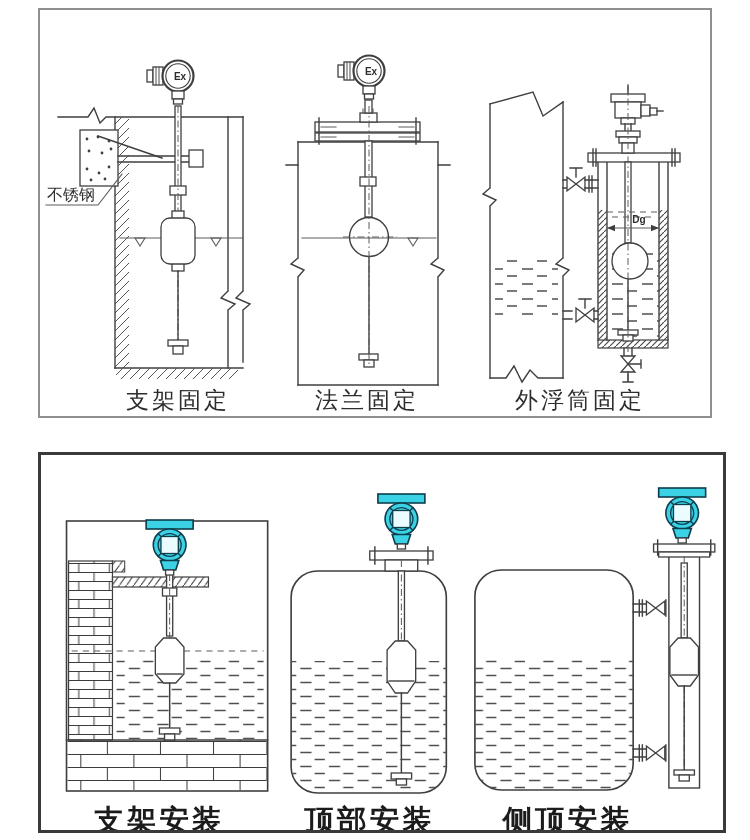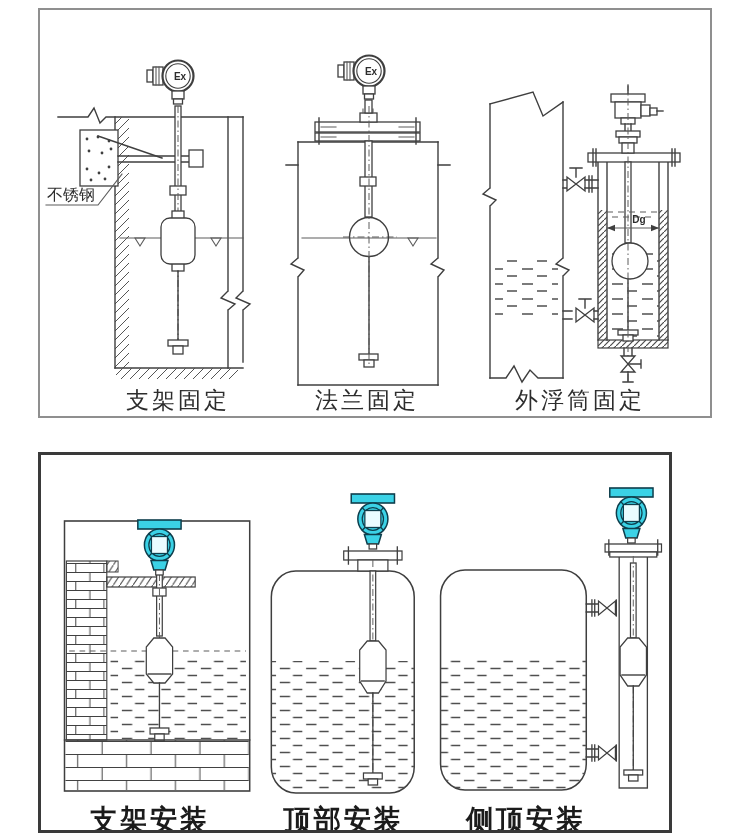--- a/index.html
+++ b/index.html
@@ -5,21 +5,21 @@
   :root{
     --line:#3f3f3f; --line-soft:#5d5d5d; --ink:#1b1b1b; --cap-ink:#2d2d2d;
     --cyan:#3bd2e6; --cyan-dark:#0e3e4c;
     --panel-border-top:#8f8f8f; --panel-border-bottom:#3a3a3a; --paper:#ffffff;
   }
   html,body{margin:0;padding:0;background:var(--paper);}
   #stage{position:relative;width:750px;height:840px;background:var(--paper);
          font-family:"Liberation Sans",sans-serif;overflow:hidden;}
   .panel{position:absolute;background:#fff;box-sizing:border-box;}
   #panel-fixing{left:38px;top:8px;width:674px;height:410px;border:2px solid var(--panel-border-top);}
-  #panel-install{left:38px;top:452px;width:634px;height:381px;border:3px solid var(--panel-border-bottom);}
+  #panel-install{left:38px;top:452px;width:688px;height:381px;border:3px solid var(--panel-border-bottom);}
   .panel svg{position:absolute;left:0;top:0;width:100%;height:100%;}
   
   .ln{fill:none;stroke:var(--line);stroke-width:1.4;stroke-linecap:square;}
   .lt{fill:none;stroke:var(--line-soft);stroke-width:1.1;stroke-linecap:square;}
   .wht{fill:#fff;stroke:var(--line);stroke-width:1.3;}
   .blk{fill:var(--line);stroke:none;}
   .cl{fill:none;stroke:var(--line-soft);stroke-width:1;stroke-dasharray:7 3 1.5 3;}
   .dsh{fill:none;stroke:var(--line-soft);stroke-width:1.2;stroke-dasharray:6 5;}
   .cyan{fill:var(--cyan);stroke:var(--cyan-dark);stroke-width:1.6;}
   .cyl{fill:none;stroke:var(--cyan-dark);stroke-width:1.3;}

